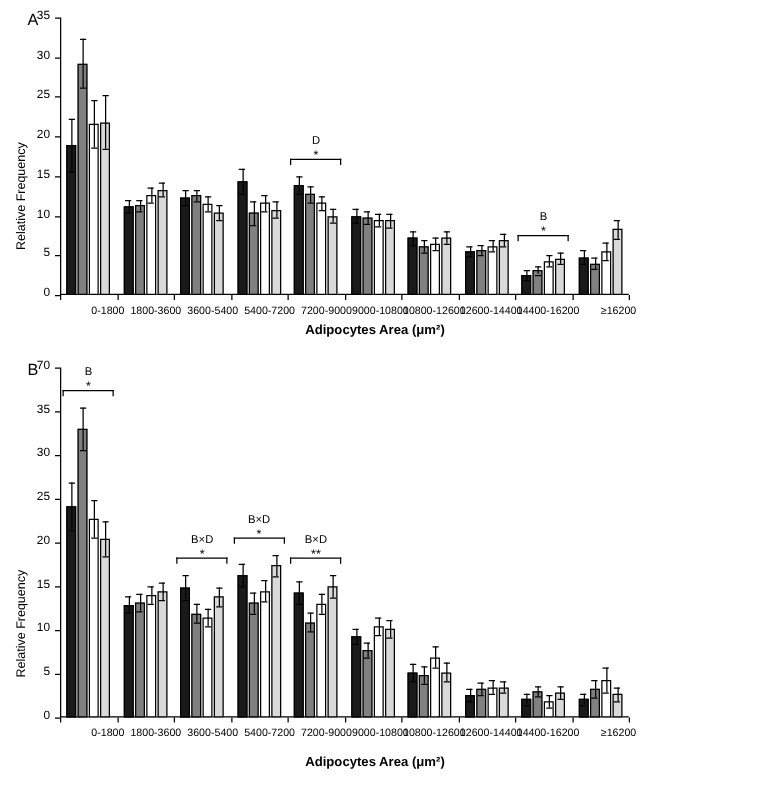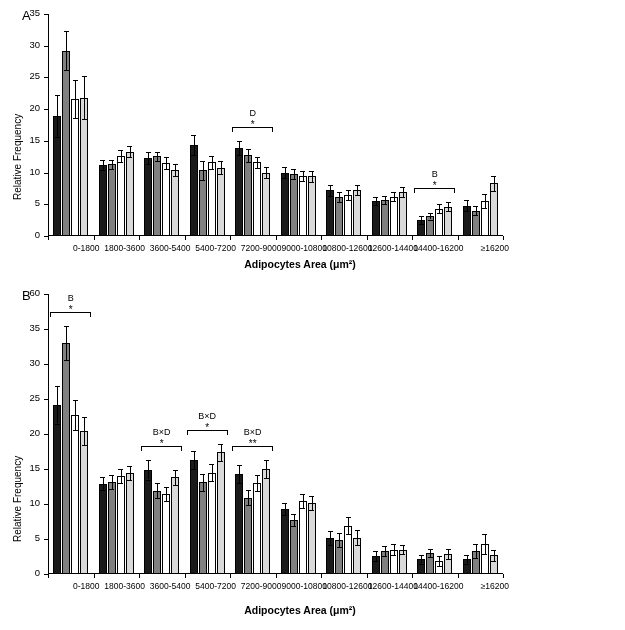--- a/index.html
+++ b/index.html
@@ -324,21 +324,21 @@
         <div class="ytick" style="left: -30px; top: 170px;">15</div>
         <div class="ytick-mark" style="left: -4px; top: 140px;"></div>
         <div class="ytick" style="left: -30px; top: 135px;">20</div>
         <div class="ytick-mark" style="left: -4px; top: 105px;"></div>
         <div class="ytick" style="left: -30px; top: 100px;">25</div>
         <div class="ytick-mark" style="left: -4px; top: 70px;"></div>
         <div class="ytick" style="left: -30px; top: 65px;">30</div>
         <div class="ytick-mark" style="left: -4px; top: 35px;"></div>
         <div class="ytick" style="left: -30px; top: 30px;">35</div>
         <div class="ytick-mark" style="left: -4px; top: 0px;"></div>
-        <div class="ytick" style="left: -30px; top: -5px;">60</div>
+        <div class="ytick" style="left: -30px; top: -5px;">70</div>
         <div class="xtick-mark" style="left: 45.5px; top: 280px;"></div>
         <div class="xtick-mark" style="left: 0px; top: 280px;"></div>
         <div class="xlabel" style="left: -6px; width: 57.5px; top: 287px;">0-1800</div>
         <div class="bar" style="left: 5.25px; width: 8px; height: 169.4px; background: rgb(26, 26, 26);"></div>
         <div class="err" style="left: 9.25px; top: 91.7px; height: 37.8px;"></div>
         <div class="err-cap" style="left: 6.75px; top: 91.7px; width: 5px;"></div>
         <div class="err-cap" style="left: 6.75px; top: 129.5px; width: 5px;"></div>
         <div class="bar" style="left: 14.25px; width: 8px; height: 231px; background: rgb(128, 128, 128);"></div>
         <div class="err" style="left: 18.25px; top: 32.2px; height: 33.6px;"></div>
         <div class="err-cap" style="left: 15.75px; top: 32.2px; width: 5px;"></div>

